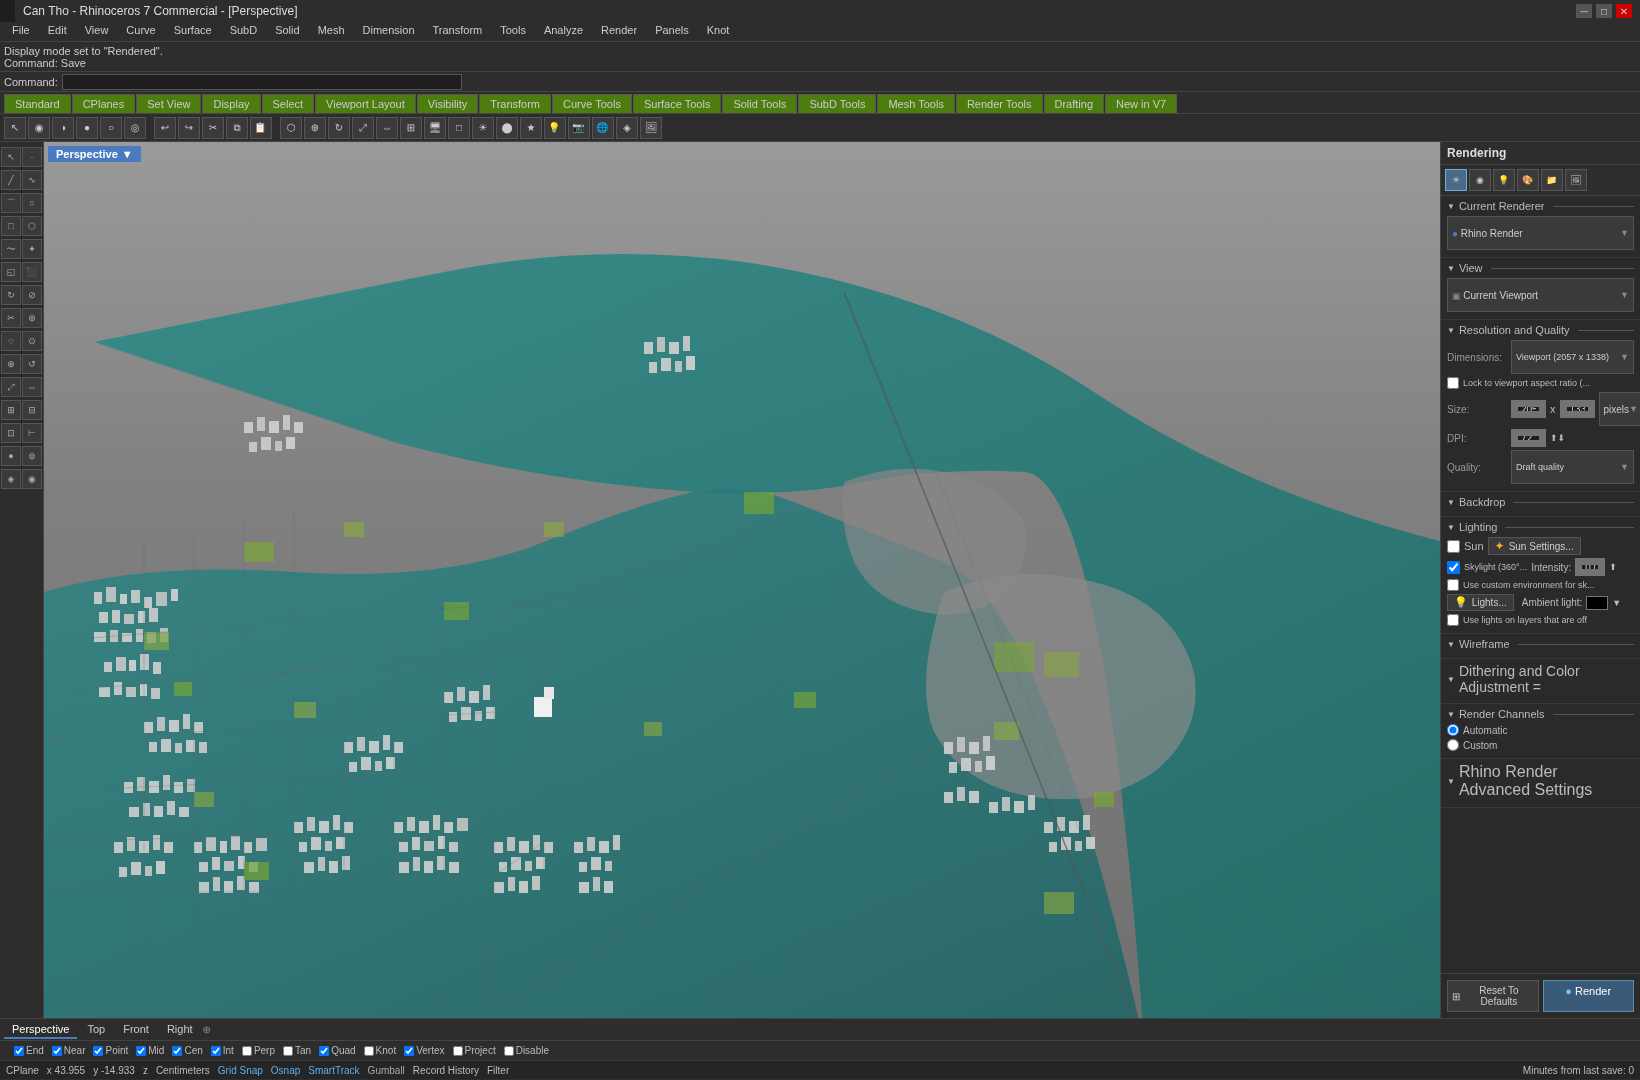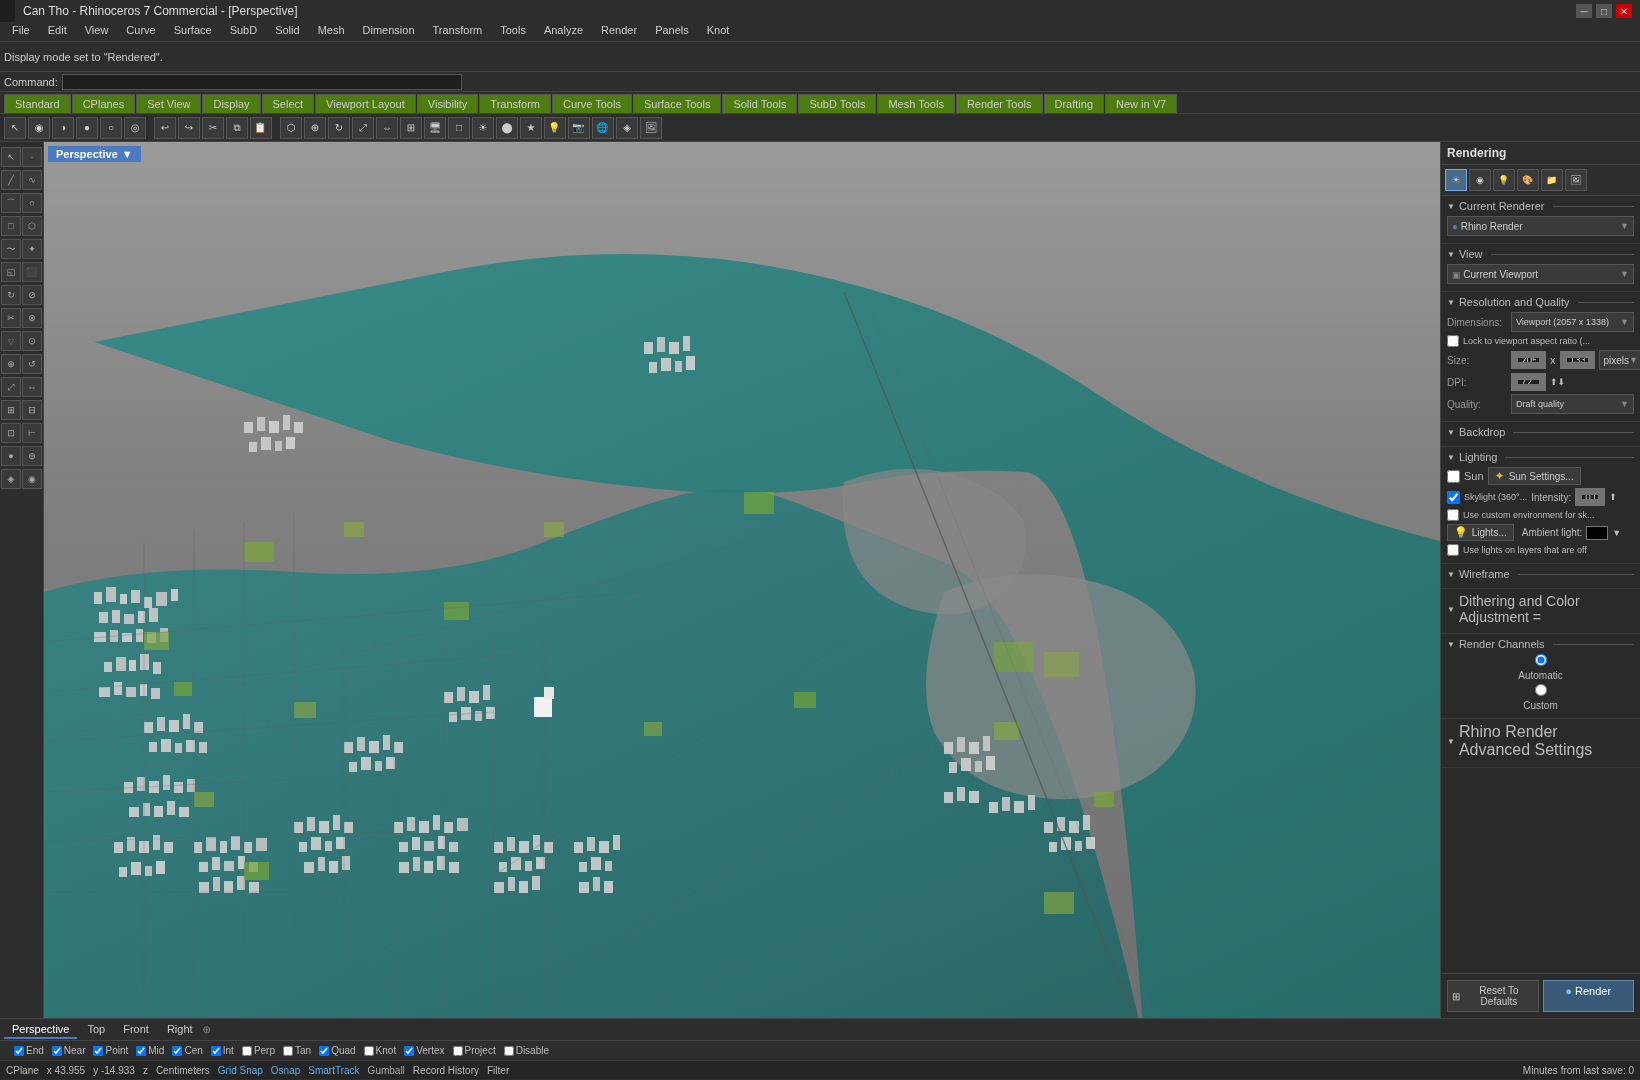--- a/index.html
+++ b/index.html
@@ -229,21 +229,21 @@
       color: #bbb;
       gap: 4px;
     }
     .panel-label { min-width: 60px; color: #999; font-size: 10px; }
     .panel-dropdown {
       flex: 1;
       background: #3a3a3a;
       border: 1px solid #555;
       color: #ccc;
       font-size: 10px;
-      padding: 2px 4px;
+      padding: 16px 4px;
       height: 20px;
       display: flex;
       align-items: center;
       justify-content: space-between;
       cursor: pointer;
     }
     .panel-dropdown .arrow { color: #888; font-size: 9px; }
     .panel-input {
       width: 50px;
       background: #1e1e1e;
@@ -262,21 +262,20 @@
       color: #bbb;
     }
     .checkbox-row input[type=checkbox] { width: 12px; height: 12px; }
     .radio-row {
       display: flex;
       align-items: center;
       gap: 4px;
       margin-bottom: 3px;
       font-size: 10px;
       color: #bbb;
-      flex-direction: column;
     }
     .radio-row input[type=radio] { width: 12px; height: 12px; }
     .sun-settings-btn {
       background: #3a3a3a;
       border: 1px solid #555;
       color: #ccc;
       font-size: 10px;
       padding: 1px 6px;
       cursor: pointer;
       display: flex; align-items: center; gap: 4px;
@@ -402,20 +401,21 @@
   <span class="menu-item">Transform</span>
   <span class="menu-item">Tools</span>
   <span class="menu-item">Analyze</span>
   <span class="menu-item">Render</span>
   <span class="menu-item">Panels</span>
   <span class="menu-item">Knot</span>
 </div>
 
 <div id="info-bar">
   <span>Display mode set to "Rendered".</span>
+  <span>Command: Save</span>
 </div>
 
 <div id="command-bar">
   <span>Command:</span>
   <input type="text" style="width: 400px;" value="">
 </div>
 
 <div id="tab-bar">
   <div class="tab">Standard</div>
   <div class="tab">CPlanes</div>

